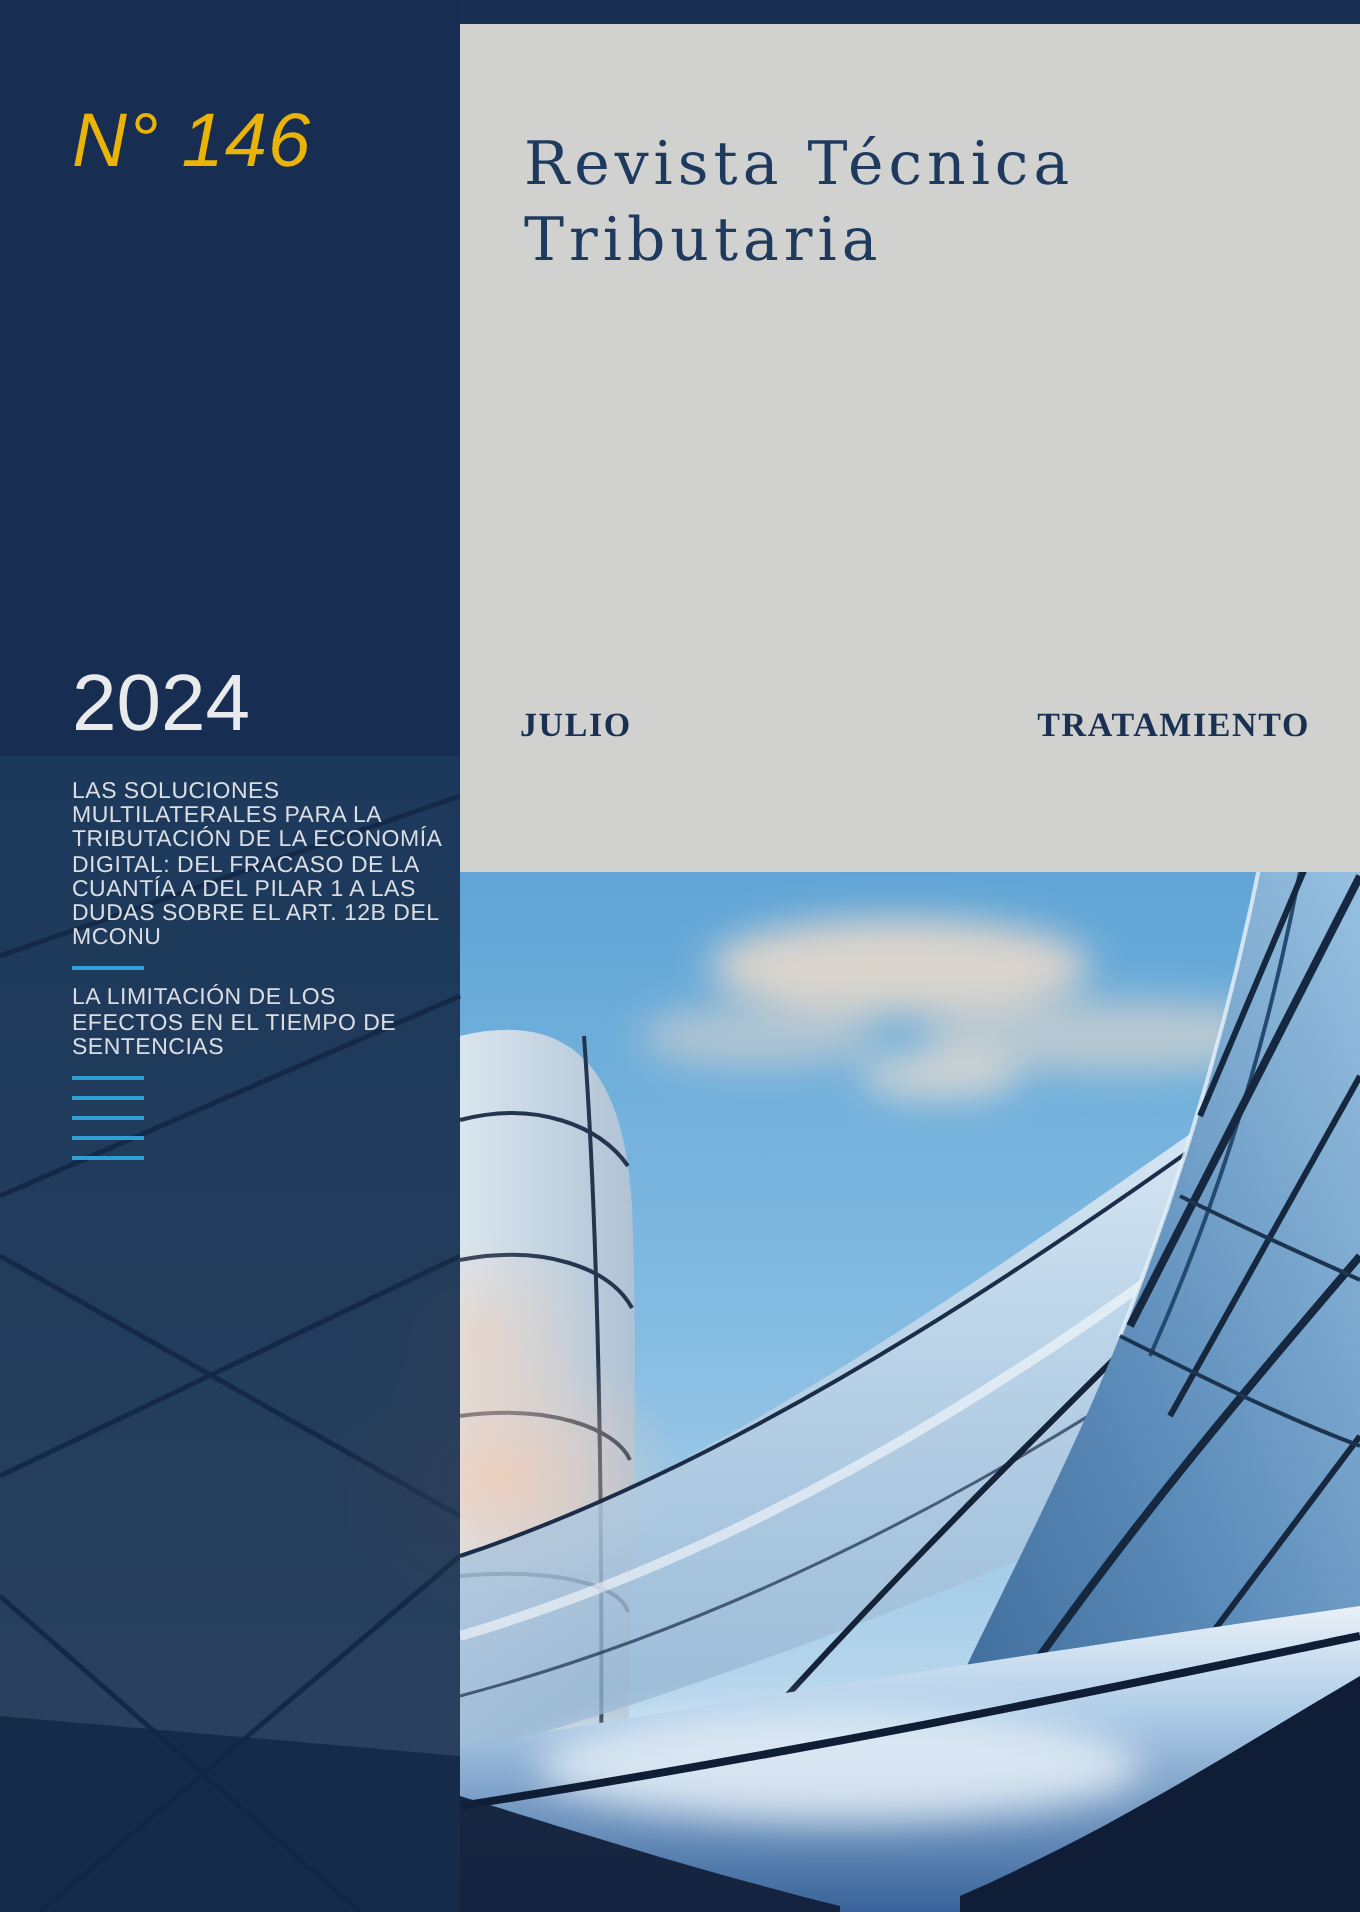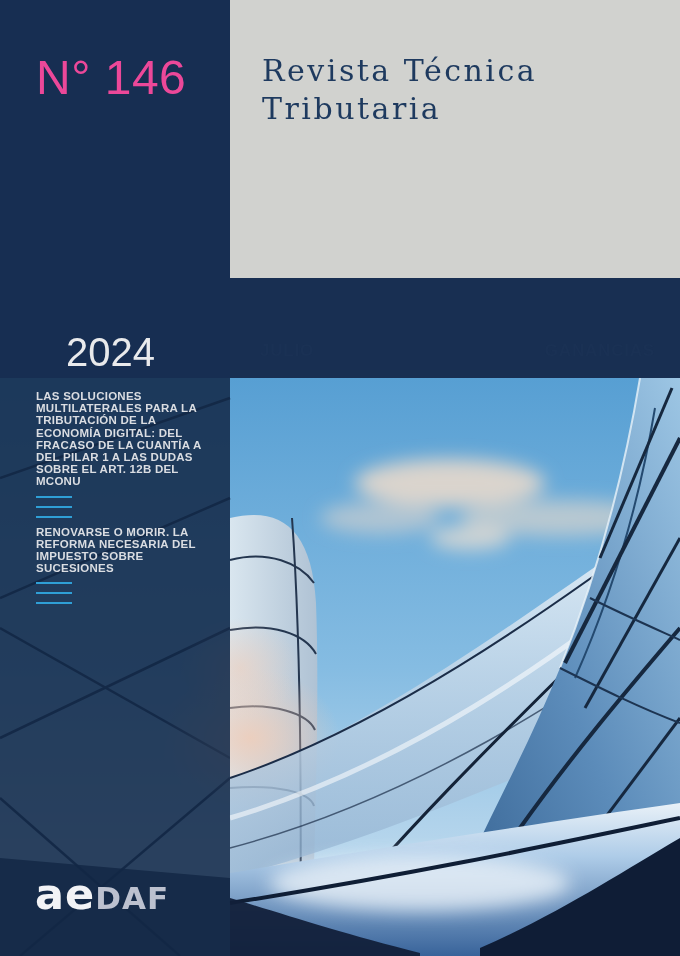--- a/index.html
+++ b/index.html
@@ -9,46 +9,46 @@
     overflow:hidden;
     font-family:"Liberation Sans",sans-serif;
     background:#182f52;
   }
   
   .photo{position:absolute;left:0;top:378px;width:680px;height:578px;}
   
   .panel-top{position:absolute;left:0;top:0;width:230px;height:378px;background:#172e52;}
   .panel-overlay{position:absolute;left:0;top:378px;width:230px;height:578px;background:rgba(20,41,72,0.87);}
   
-  .masthead{position:absolute;left:230px;top:0;width:450px;height:278px;background:#d1d2cf;}
+  .masthead{position:absolute;left:230px;top:12px;width:450px;height:424px;background:#d1d2cf;}
   .mag-title{
     position:absolute;left:32px;top:52px;width:360px;
     font-family:"DejaVu Serif","Liberation Serif",serif;
     font-size:30px;line-height:38px;letter-spacing:2.5px;
     color:#1e3a5f;font-weight:500;
   }
   .months{
     position:absolute;left:30px;right:25px;top:341px;
     display:flex;justify-content:space-between;align-items:baseline;
-    font-size:17px;font-weight:bold;letter-spacing:0.8px;color:#1a3154;
+    font-size:17px;font-weight:bold;letter-spacing:0.8px;color:#1a3154;font-family:Liberation Serif, serif;
   }
   
   .issue-number{
     position:absolute;left:36px;top:50px;z-index:5;
-    font-size:48px;font-weight:500;letter-spacing:0.5px;color:#ec4899;
+    font-size:38px;font-weight:500;letter-spacing:0.5px;color:#eab308;font-style:italic;
   }
   .year-label{
     position:absolute;left:36px;top:330px;z-index:5;
-    font-size:40px;font-weight:500;color:#e9eaec;margin-left:30px;
+    font-size:40px;font-weight:500;color:#e9eaec;
   }
   .articles{
     position:absolute;left:36px;top:390px;width:188px;z-index:5;
   }
   .article-item{
-    font-size:11.5px;line-height:12.2px;font-weight:bold;
+    font-size:11.5px;line-height:12.2px;font-weight:normal;
     letter-spacing:0.25px;color:#dadde2;text-transform:uppercase;
   }
   .article-divider{
     width:36px;height:2px;background:#2f9fd6;margin:8px 0 8px 0;
   }
   .logo{
     position:absolute;left:35px;top:869px;z-index:5;
     display:flex;align-items:baseline;
     font-family:"DejaVu Sans","Liberation Sans",sans-serif;
     font-weight:bold;letter-spacing:1px;
@@ -161,36 +161,32 @@
     </svg>
   </div>
 
   <div class="panel-top"></div>
   <div class="panel-overlay"></div>
 
   <div class="masthead">
     <div class="mag-title">Revista Técnica Tributaria</div>
     <div class="months">
       <span>JULIO</span>
-      <span>GANANCIAS</span>
+      <span>TRATAMIENTO</span>
     </div>
   </div>
 
   <div class="issue-number">N° 146</div>
   <div class="year-label">2024</div>
 
   <div class="articles">
       <div class="article-item">LAS SOLUCIONES MULTILATERALES PARA LA TRIBUTACIÓN DE LA ECONOMÍA DIGITAL: DEL FRACASO DE LA CUANTÍA A DEL PILAR 1 A LAS DUDAS SOBRE EL ART. 12B DEL MCONU</div>
       <div class="article-divider"></div>
+      <div class="article-item">LA LIMITACIÓN DE LOS EFECTOS EN EL TIEMPO DE SENTENCIAS</div>
       <div class="article-divider"></div>
       <div class="article-divider"></div>
-      <div class="article-item">RENOVARSE O MORIR. LA REFORMA NECESARIA DEL IMPUESTO SOBRE SUCESIONES</div>
       <div class="article-divider"></div>
       <div class="article-divider"></div>
       <div class="article-divider"></div>
     </div>
 
-  <div class="logo">
-    <span class="ae">ae</span>
-      <span class="daf">DAF</span>
-  </div>
 
 </div>
 
 </body></html>

